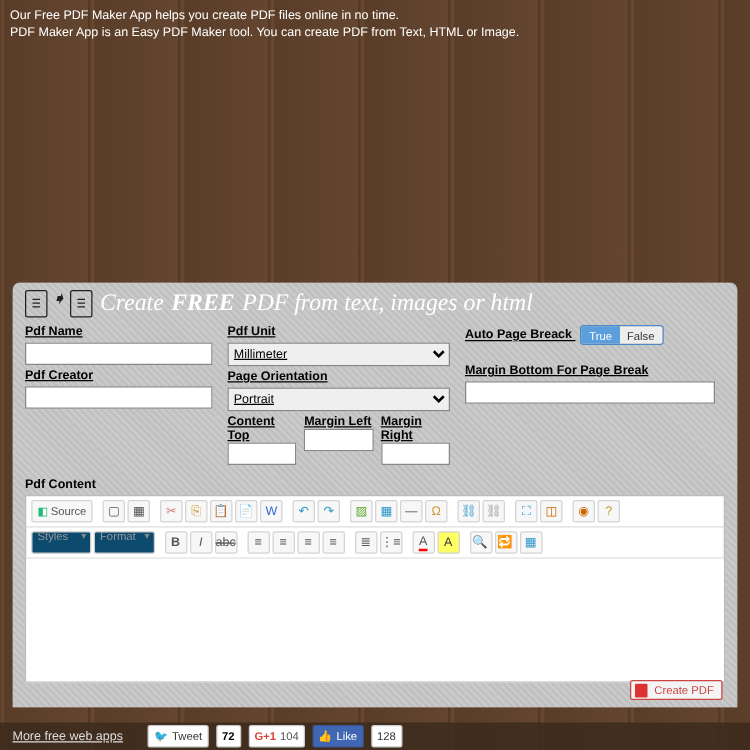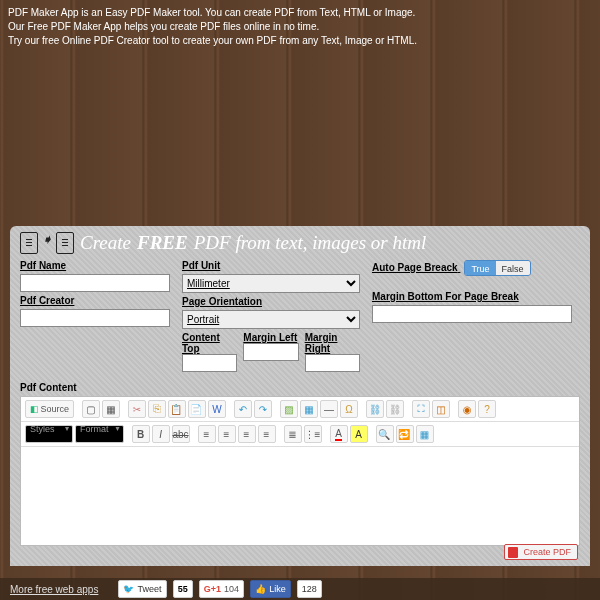--- a/index.html
+++ b/index.html
@@ -26,21 +26,21 @@
 .toggle { display: inline-flex; border: 1px solid #4a88c7; border-radius: 3px; overflow: hidden; font-size: 9px; height: 16px; margin-left: 4px; vertical-align: middle; }
 .toggle span { padding: 1px 6px; line-height: 14px; }
 .toggle .on { background: #5a9edc; color: #fff; }
 .toggle .off { background: #eee; color: #333; }
 .content-lbl { font-weight: bold; font-size: 10px; margin-top: 10px; margin-bottom: 3px; }
 .editor { background: #fff; border: 1px solid #bbb; height: 150px; display: flex; flex-direction: column; }
 .tbar { border-bottom: 1px solid #ddd; padding: 3px 4px; display: flex; flex-wrap: wrap; gap: 2px; align-items: center; }
 .tbtn { width: 18px; height: 18px; border: 1px solid #d4d4d4; background: #f7f7f7; border-radius: 2px; display: flex; align-items: center; justify-content: center; font-size: 10px; color: #555; cursor: pointer; }
 .tbtn.src { width: auto; padding: 0 4px; font-size: 9px; gap: 2px; }
 .tsep { width: 4px; }
-.tsel { height: 18px; border: 1px solid #ccc; background: #000000; font-size: 9px; color: #999; padding: 0 14px 11px 4px; border-radius: 2px; min-width: 48px; position: relative; display: flex; align-items: center; }
+.tsel { height: 18px; border: 1px solid #ccc; background: #0c4a6e; font-size: 9px; color: #999; padding: 0 14px 11px 4px; border-radius: 2px; min-width: 48px; position: relative; display: flex; align-items: center; }
 .tsel::after { content: '▾'; position: absolute; right: 3px; font-size: 8px; color: #888; }
 .ed-body { flex: 1; background: #fff; }
 .create { position: absolute; right: 12px; bottom: 6px; background: #f4f4f4; border: 1px solid #c44; color: #c44; font-size: 9px; padding: 2px 6px 2px 18px; border-radius: 2px; cursor: pointer; margin-top: 13px; }
 .create::before { content: ''; position: absolute; left: 3px; top: 2px; width: 10px; height: 11px; background: #d33; border-radius: 1px; }
 .bottom { position: absolute; bottom: 0; left: 0; right: 0; height: 22px; background: rgba(60,42,28,.85); display: flex; align-items: center; padding: 0 10px; gap: 6px; }
 .more { color: #ddd; font-size: 10px; text-decoration: underline; cursor: pointer; }
 .sb { height: 18px; border-radius: 2px; font-size: 9px; display: flex; align-items: center; padding: 0 4px; gap: 3px; cursor: pointer; }
 .tw { background: #fff; border: 1px solid #ccc; color: #333; }
 .tw-ico { color: #1da1f2; font-weight: bold; }
 .tw-ct { background: #fff; border: 1px solid #ccc; padding: 0 4px; font-weight: bold; }
@@ -49,23 +49,22 @@
 .fb { background: #4267b2; color: #fff; border: 1px solid #3b5998; }
 .fb-ct { background: #fff; color: #333; border: 1px solid #ccc; padding: 0 4px; }
 svg { display: block; }
 </style>
 </head>
 <body>
 
 <div class="wood"></div>
 
 <div class="intro">
+  <p>Our Free PDF Maker App helps you create PDF files online in no time.</p>
   <p>PDF Maker App is an Easy PDF Maker tool. You can create PDF from Text, HTML or Image.</p>
-  <p>Our Free PDF Maker App helps you create PDF files online in no time.</p>
-  <p>Try our free Online PDF Creator tool to create your own PDF from any Text, Image or HTML.</p>
 </div>
 
 <div class="panel">
   <div class="hdr">
     <div class="ico-row">
       <span class="ico">
           <svg width="8" height="10">
             <rect x="1" y="1" width="6" height="1" fill="#222"></rect>
             <rect x="1" y="4" width="6" height="1" fill="#222"></rect>
             <rect x="1" y="7" width="6" height="1" fill="#222"></rect>
@@ -186,21 +185,21 @@
   <button class="create">Create PDF</button>
 </div>
 
 <div class="bottom">
   <span class="more">More free web apps</span>
   <span style="flex:0 0 8px"></span>
   <span class="sb tw">
       <span class="tw-ico">🐦</span>
       <span>Tweet</span>
     </span>
-  <span class="sb tw-ct">55</span>
+  <span class="sb tw-ct">72</span>
   <span class="sb gp">
       <span>G+1</span>
       <span class="gp-ct">104</span>
     </span>
   <span class="sb fb">
       <span>👍</span>
       <span>Like</span>
     </span>
   <span class="sb fb-ct">128</span>
 </div>

